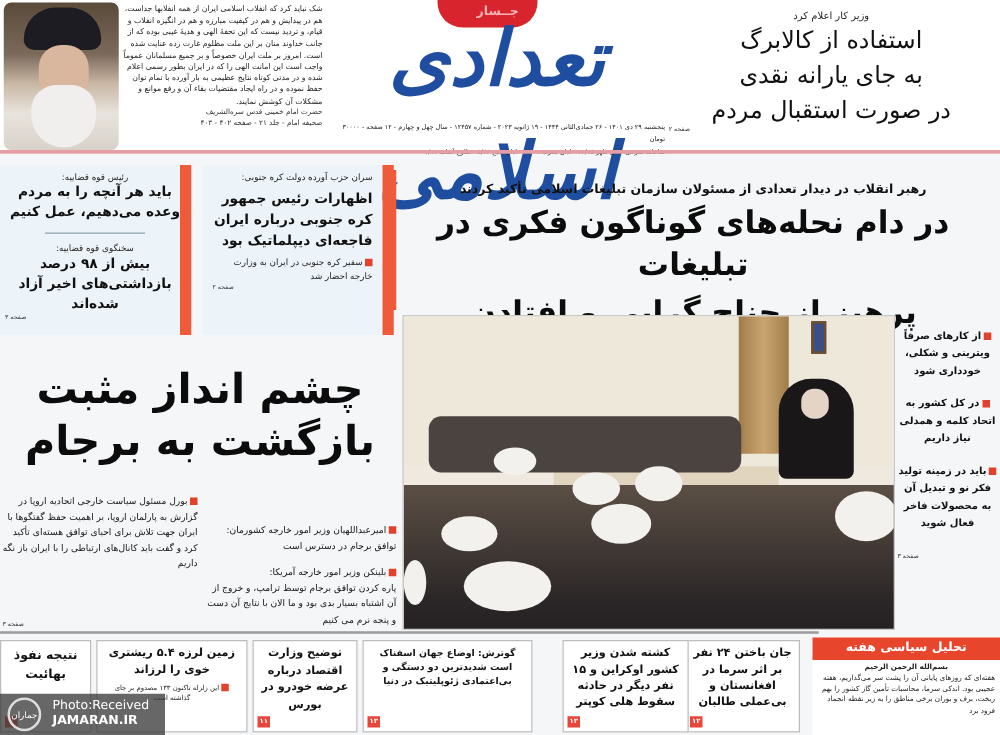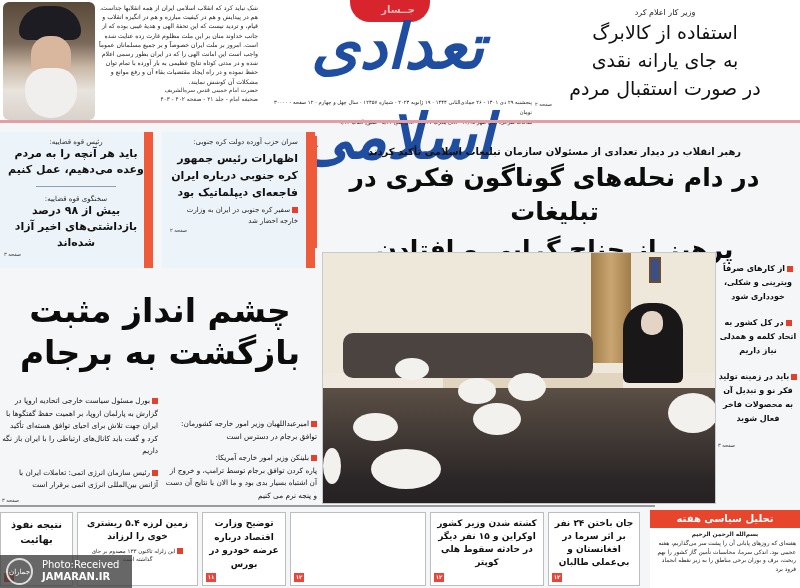--- a/index.html
+++ b/index.html
@@ -156,34 +156,34 @@
 <div class="abs big-head rtl ctr">
   <div>چشم انداز مثبت</div>
   <div>بازگشت به برجام</div>
 </div>
 <div class="abs news-r rtl">
   <p><span class="bullet"></span><span>امیرعبداللهیان وزیر امور خارجه کشورمان:</span><br><span>توافق برجام در دسترس است</span></p>
   <p><span class="bullet"></span><span>بلینکن وزیر امور خارجه آمریکا:</span><br><span>پاره کردن توافق برجام توسط ترامپ، و خروج از آن اشتباه بسیار بدی بود و ما الان با نتایج آن دست و پنجه نرم می کنیم</span></p>
 </div>
 <div class="abs news-l rtl">
   <p><span class="bullet"></span><span>بورل مسئول سیاست خارجی اتحادیه اروپا در گزارش به پارلمان اروپا، بر اهمیت حفظ گفتگوها با ایران جهت تلاش برای احیای توافق هسته‌ای تأکید کرد و گفت باید کانال‌های ارتباطی را با ایران باز نگه داریم</span></p>
-  <p><span class="bullet"></span><span>رئیس سازمان انرژی اتمی: تعاملات ایران با آژانس بین‌المللی انرژی اتمی برقرار است</span></p>
 </div>
 <div class="abs page-ref" style="left:2px;top:497px;">صفحه ۳</div>
 <div class="abs hline"></div>
 
 <div class="abs bbox rtl ctr" style="left:548px;width:92px;font-size:9px;line-height:13px;">
   <div>جان باختن ۲۴ نفر بر اثر سرما در افغانستان و بی‌عملی طالبان</div>
   <span class="bnum">۱۲</span>
 </div>
-<div class="abs bbox rtl ctr" style="left:430px;width:114px;font-size:9px;line-height:13px;">
+<div class="abs bbox rtl ctr" style="left:450px;width:101px;font-size:9px;line-height:13px;">
   <div>کشته شدن وزیر کشور اوکراین و ۱۵ نفر دیگر در حادثه سقوط هلی کوپتر</div>
   <span class="bnum">۱۲</span>
 </div>
 <div class="abs bbox rtl ctr" style="left:290px;width:136px;font-size:7.5px;line-height:11px;">
+  <div>گوترش: اوضاع جهان اسفناک است شدیدترین دو دستگی و بی‌اعتمادی ژئوپلیتیک در دنیا</div>
   <span class="bnum">۱۲</span>
 </div>
 <div class="abs bbox rtl ctr" style="left:202px;width:84px;font-size:9px;line-height:13.5px;">
   <div>توضیح وزارت اقتصاد درباره عرضه خودرو در بورس</div>
   <span class="bnum">۱۱</span>
 </div>
 <div class="abs bbox rtl ctr" style="left:77px;width:121px;font-size:9px;line-height:13px;">
   <div>زمین لرزه ۵.۴ ریشتری خوی را لرزاند</div>
   <div class="small" style="font-weight:normal;font-size:5.5px;line-height:8px;margin-top:4px;"><span class="bullet"></span><span>این زلزله تاکنون ۱۳۳ مصدوم بر جای گذاشته است</span></div>
 </div>

